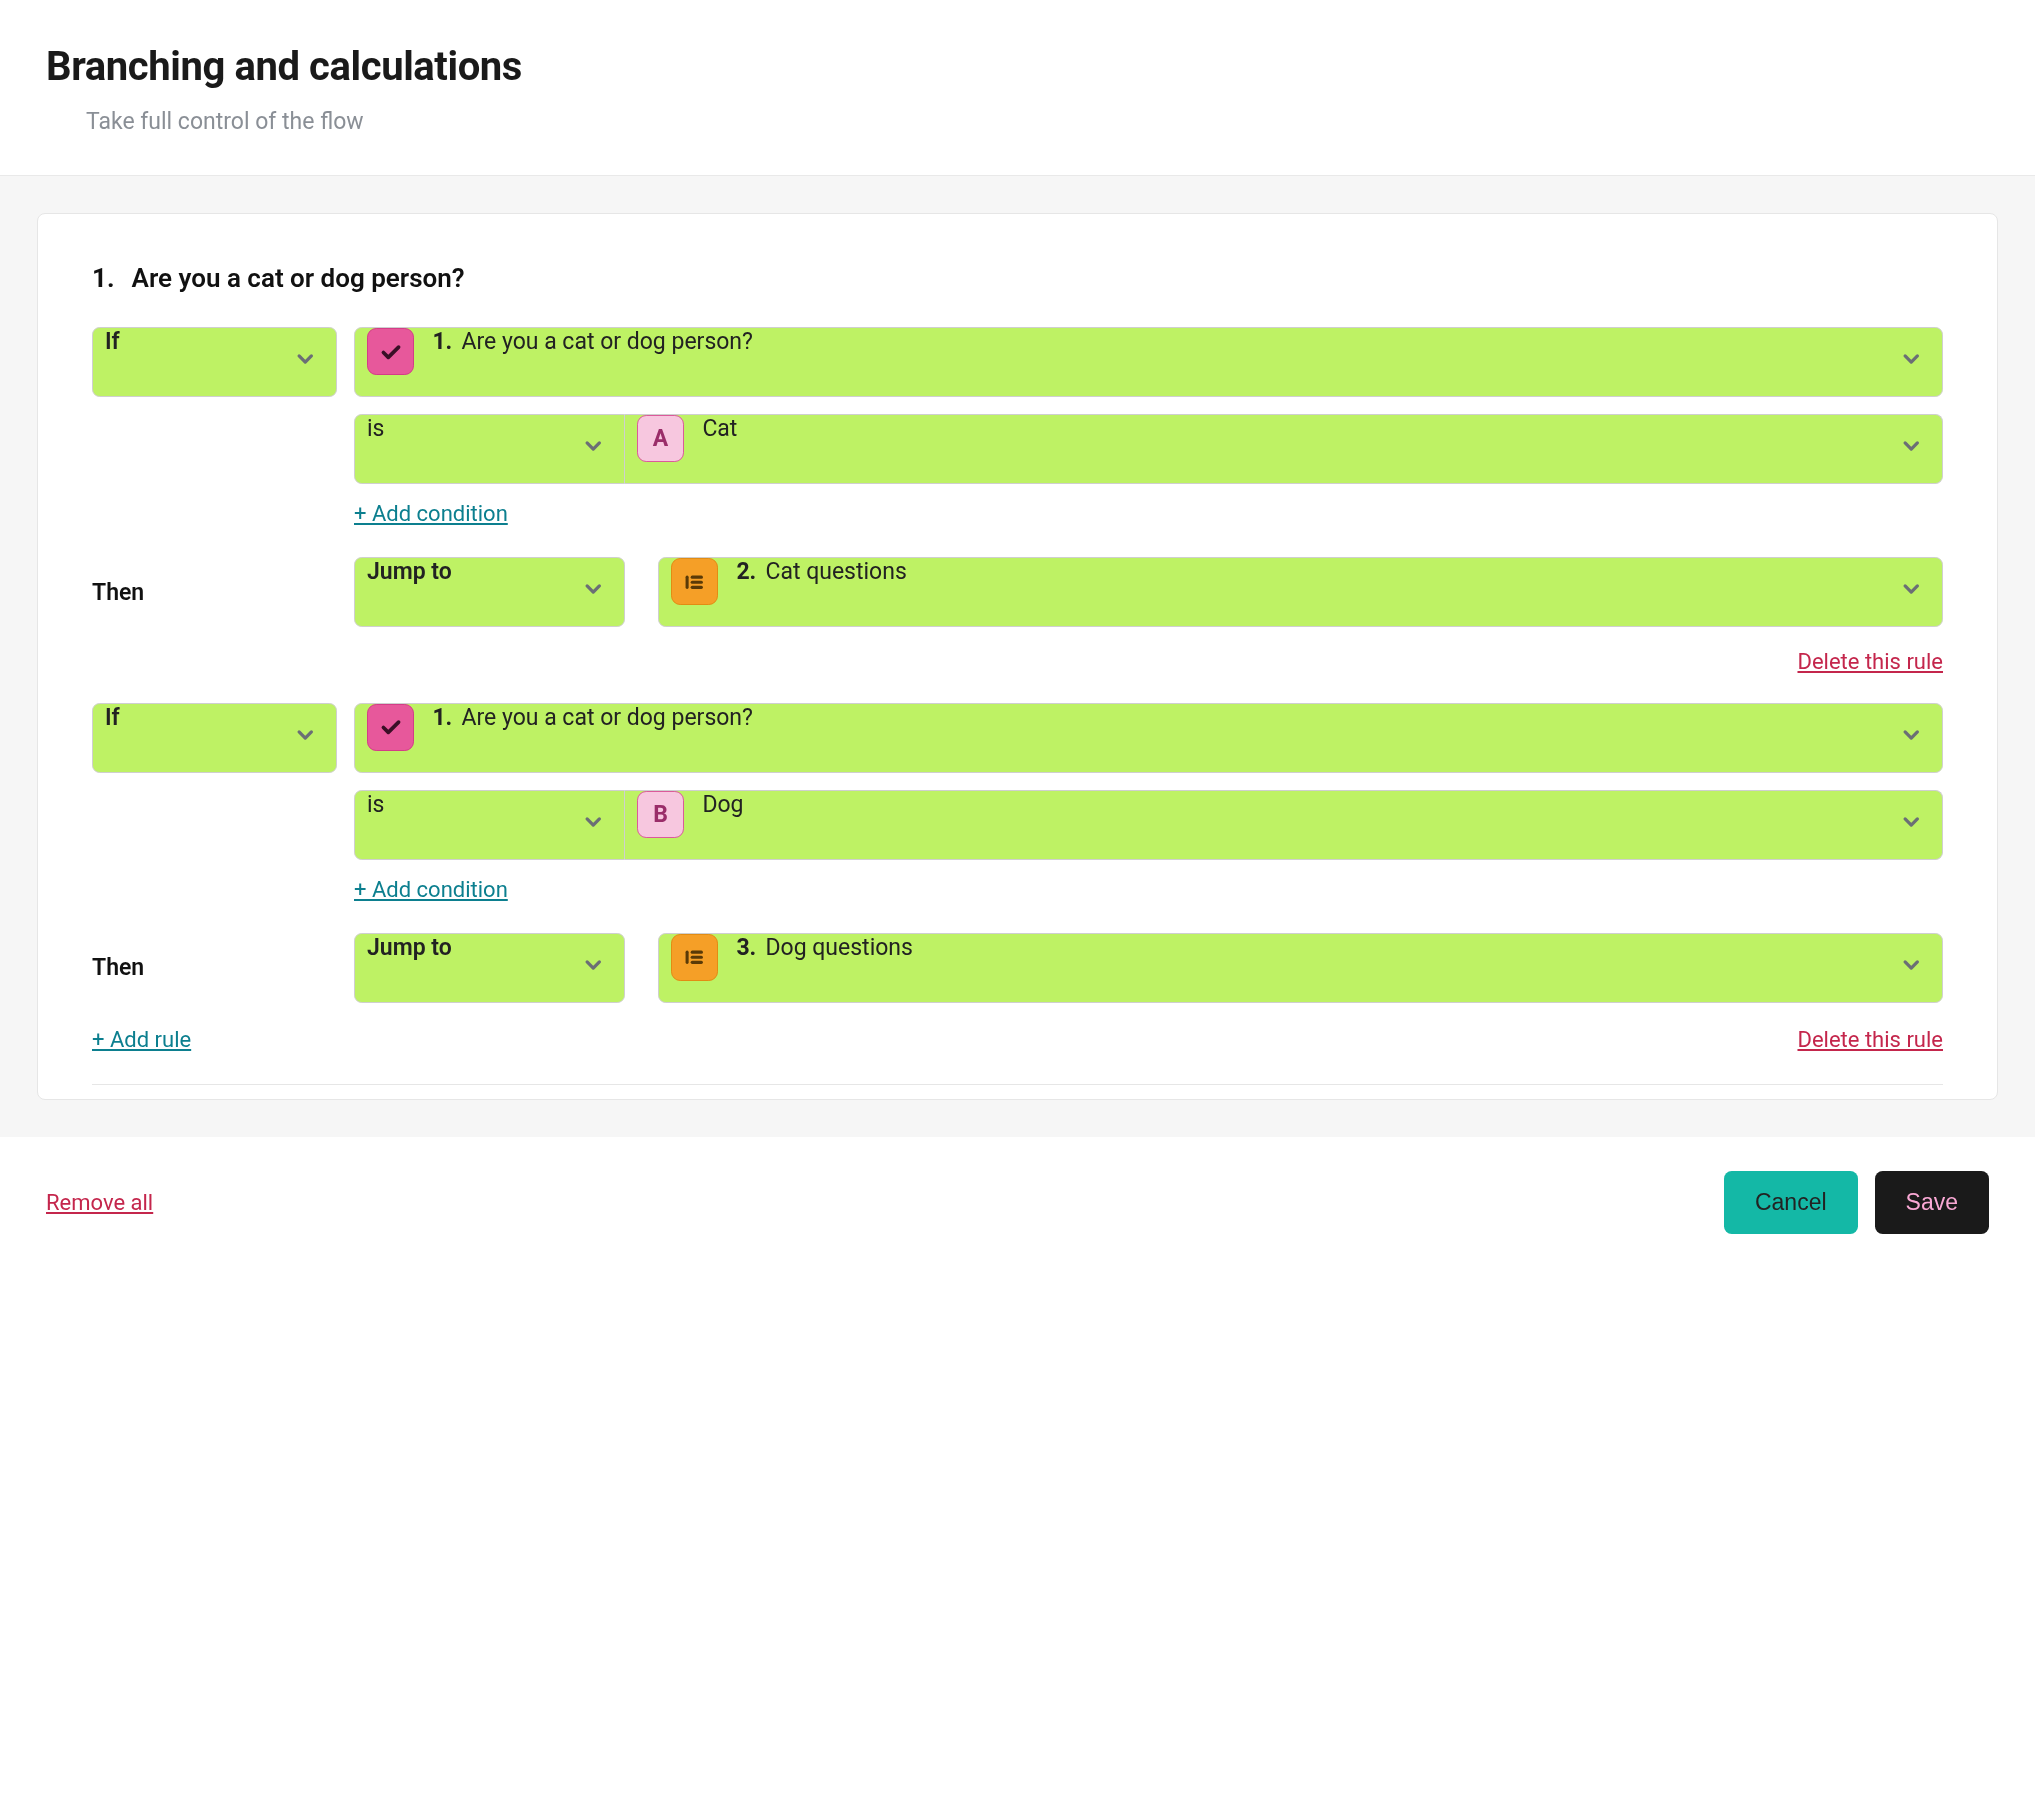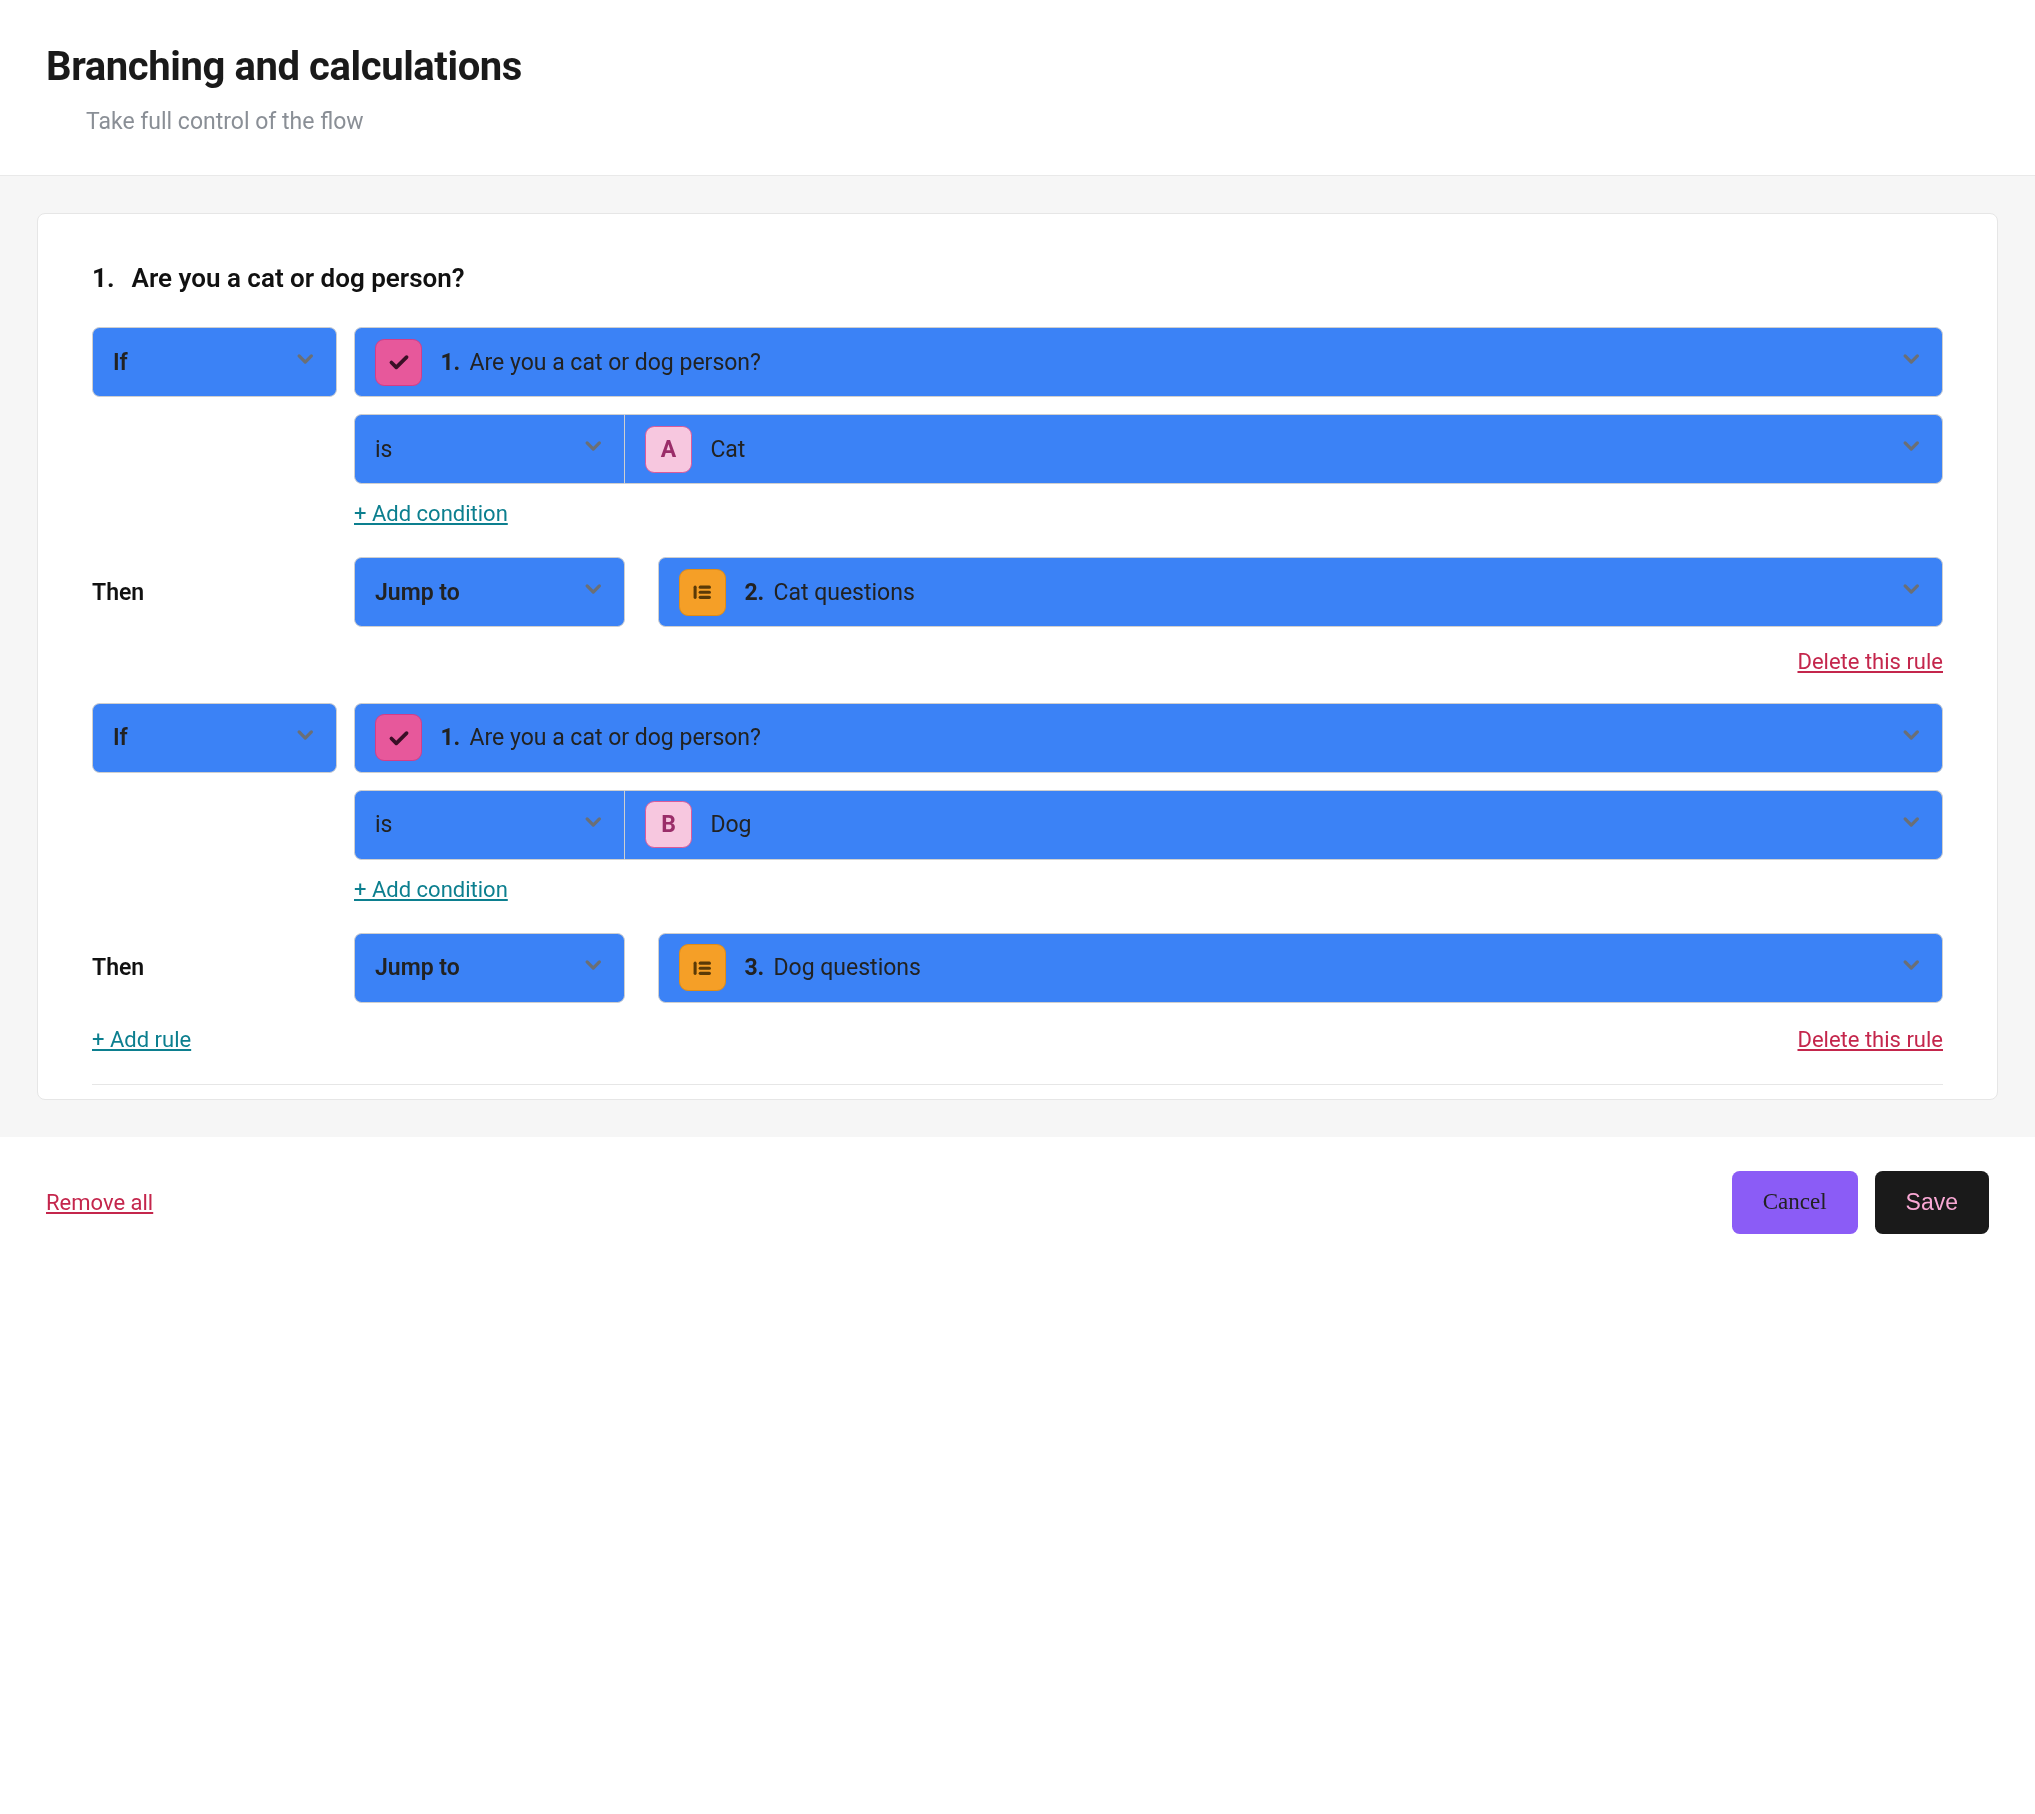--- a/index.html
+++ b/index.html
@@ -51,24 +51,24 @@
       align-items: start;
       margin-bottom: 17px;
     }
     .line.offset { grid-template-columns: 245px 1fr; }
     .line.offset > .spacer { }
 
     .ctl {
       height: 70px;
       border: 0.8px solid #cfcfcf;
       border-radius: 7.7px;
-      background: #3b82f6;
+      background: #bef264;
       display: flex;
-      align-items: center;
-      padding: 0 20px;
+      align-items: flex-start;
+      padding: 0 12px;
       font-size: 23px;
       color: #222;
       position: relative;
       cursor: pointer;
     }
     .ctl .chevron {
       position: absolute;
       right: 18.4px;
       top: 50%;
       transform: translateY(-50%);
@@ -177,21 +177,21 @@
       padding: 0 31px;
       border-radius: 7.7px;
       font-size: 23px;
       font-weight: 500;
       border: none;
       cursor: pointer;
       display: inline-flex;
       align-items: center;
       justify-content: center;
     }
-    .btn.secondary { background: #8b5cf6; color: #222; font-family: Liberation Serif, serif; }
+    .btn.secondary { background: #14b8a6; color: #222; }
     .btn.primary { background: #1a1a1a; color: #f9a8d4; }
     .then-label {
       display: inline-flex;
       align-items: center;
       height: 70px;
       font-size: 23px;
       font-weight: 600;
     }
   </style>
 </head>

